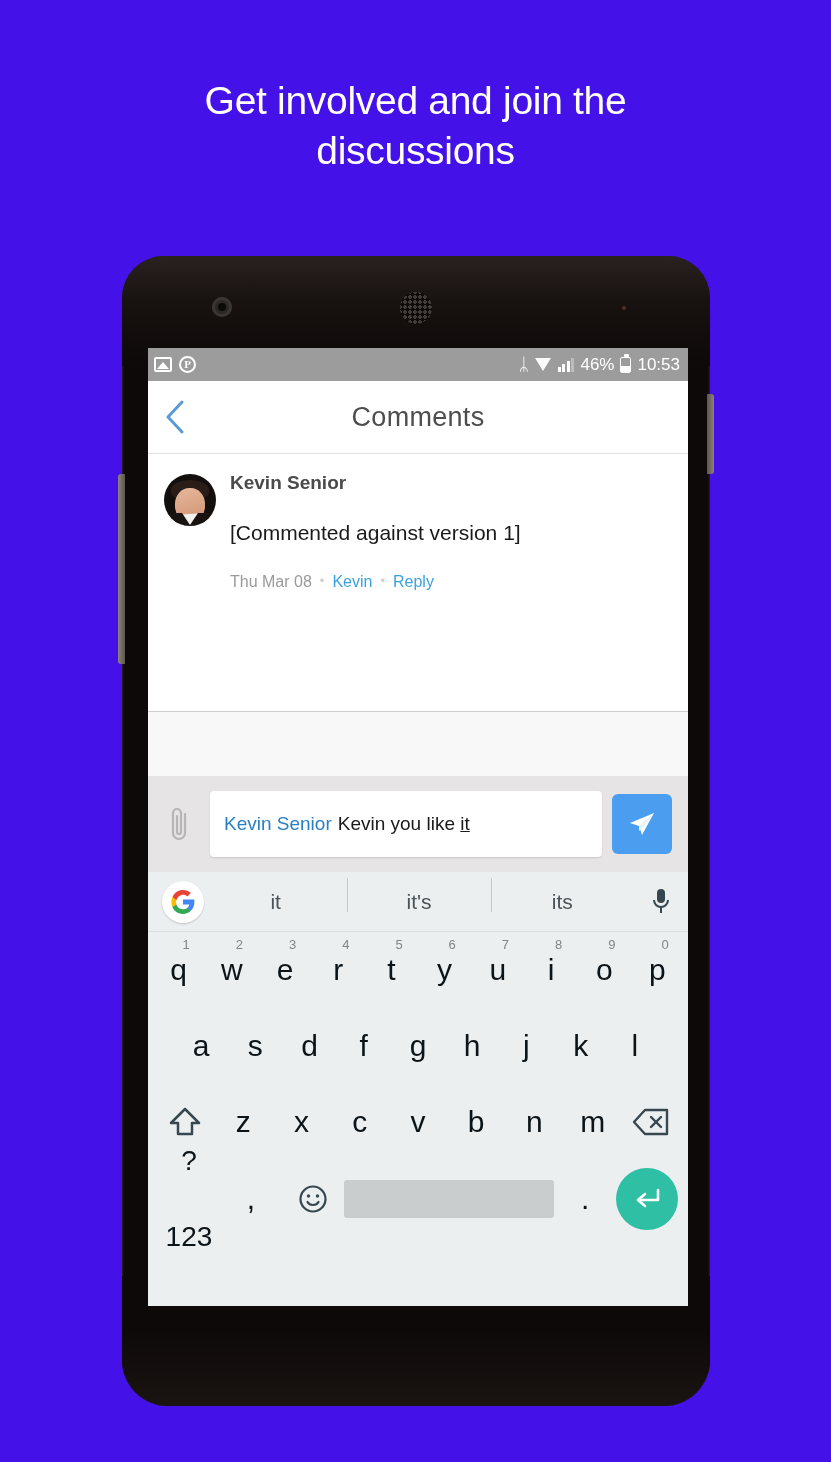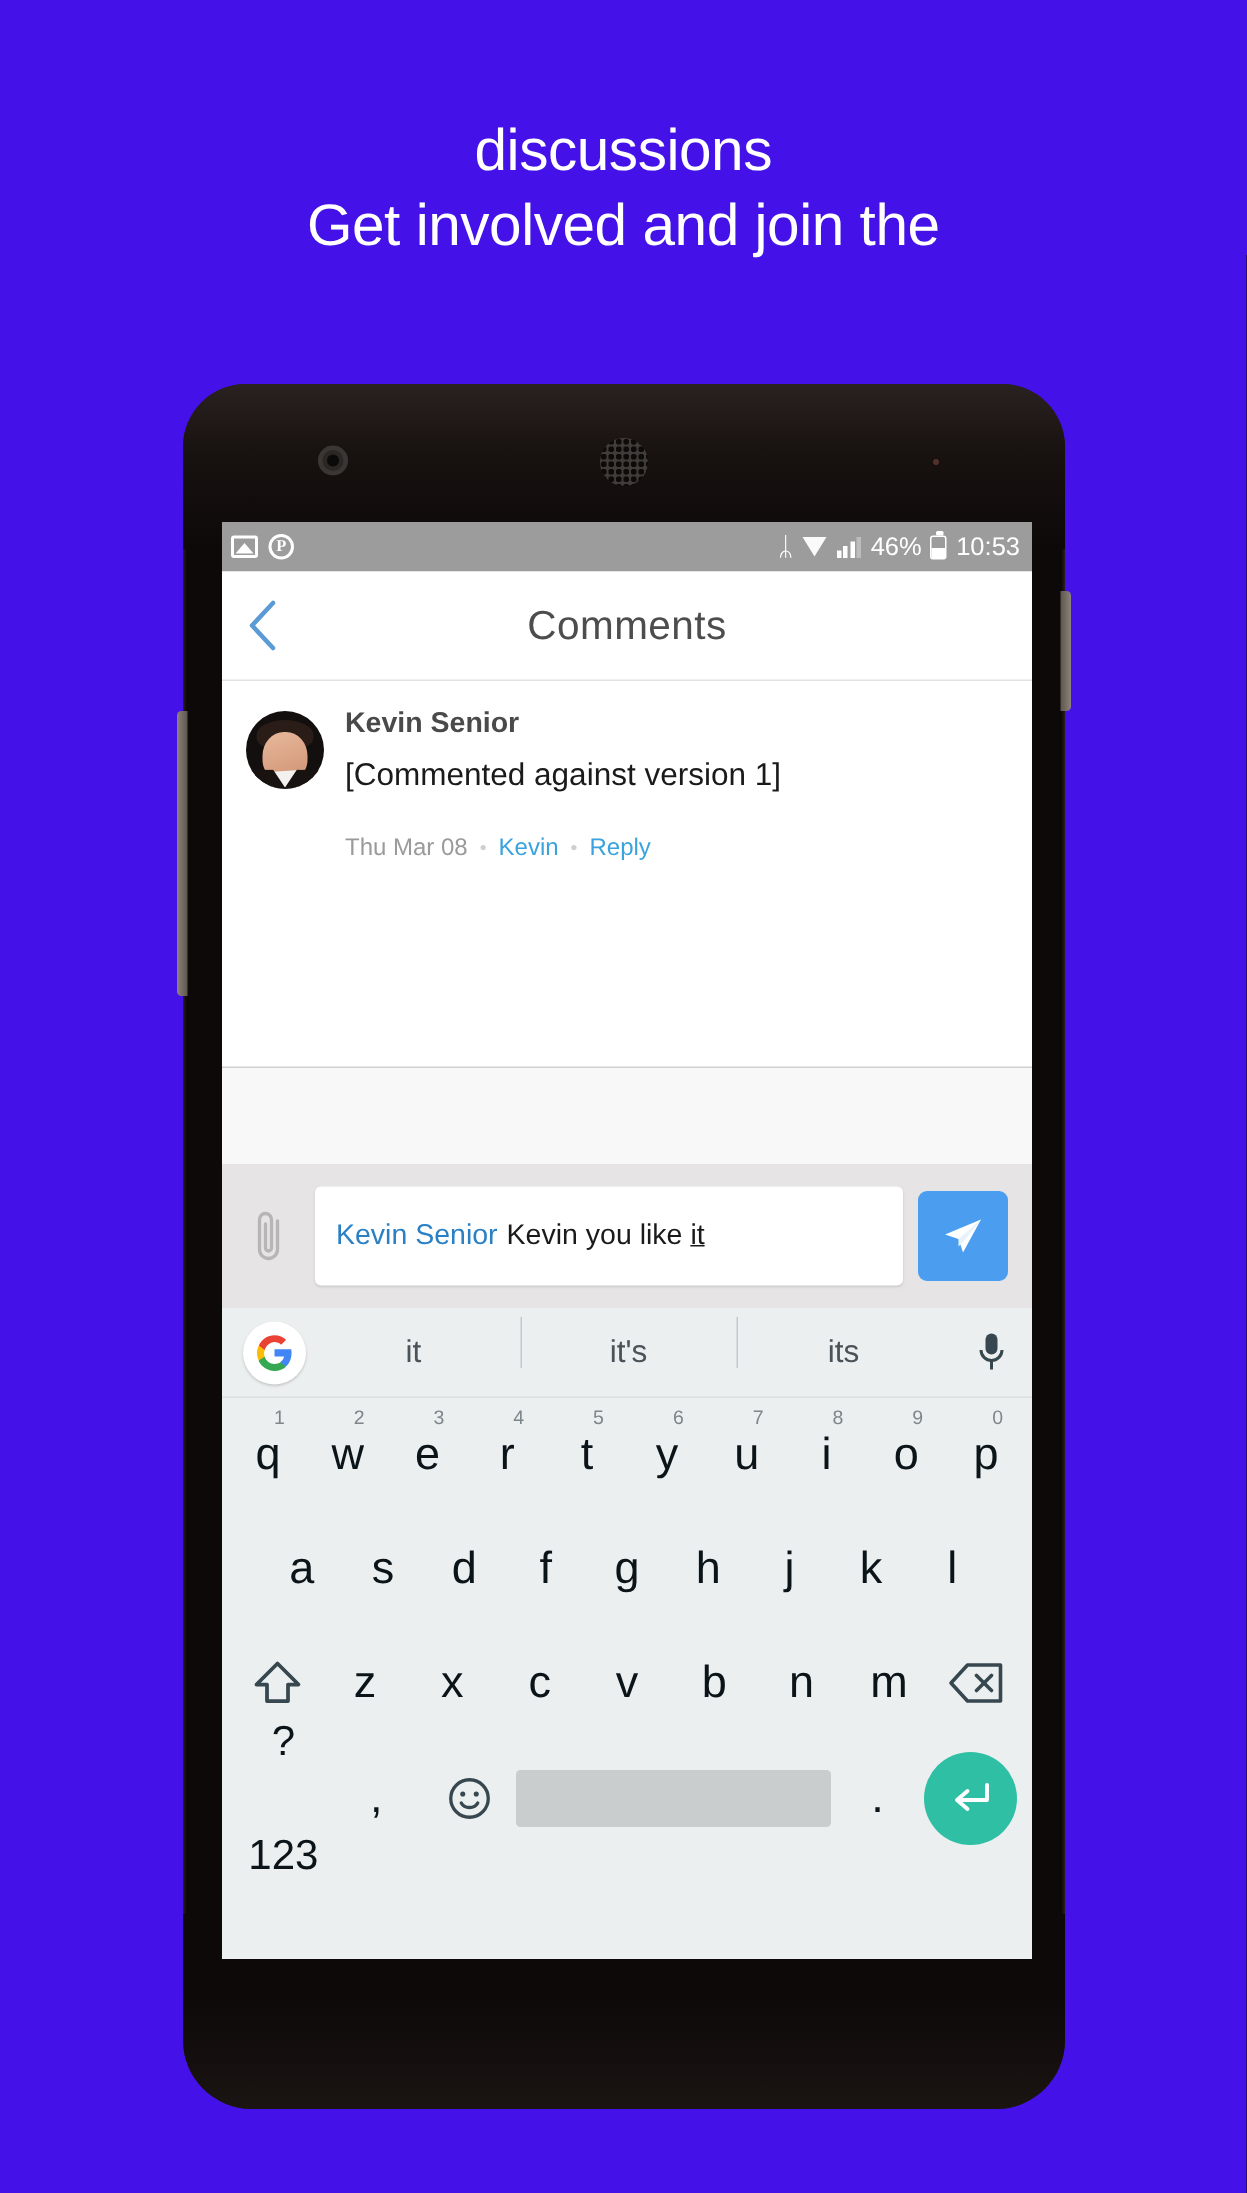--- a/index.html
+++ b/index.html
@@ -157,21 +157,21 @@
     position:absolute; left:14px; bottom:0; width:24px; height:12px;
     background:#f3f1ef; transform:rotate(-4deg);
   }
   .avatar .suit {
     position:absolute; left:0; bottom:0; width:52px; height:13px;
     background:#181210;
     clip-path:polygon(0 0,18px 0,26px 12px,34px 0,52px 0,52px 13px,0 13px);
   }
   .comment-body { padding-left:14px; flex:1; }
   .cmt-author { font-size:19px; font-weight:bold; color:#4a4a4a; }
-  .cmt-meta-line { font-size:21px; color:#1a1a1a; margin-top:11px; }
+  .cmt-meta-line { font-size:21px; color:#1a1a1a; margin-top:27px; }
   .cmt-text { font-size:21px; color:#1a1a1a; margin-top:20px; line-height:28px; }
   .mention { color:#4aa8e0; }
   .cmt-actions {
     margin-top:28px; font-size:16px; color:#9a9a9a;
     display:flex; align-items:flex-start; gap:8px;
   }
   .cmt-actions .sep { color:#cfcfcf; font-size:13px; }
   .cmt-actions a { color:#3aa3dd; text-decoration:none; cursor:pointer; }
 
   .gap-area { height:64px; background:#f8f8f8; }
@@ -240,22 +240,22 @@
   .enterkey {
     flex:0 0 62px; height:62px; border-radius:50%; background:#2ebfa5;
     display:flex; align-items:center; justify-content:center; cursor:pointer;
   }
   .iconkey { flex:1; display:flex; align-items:center; justify-content:center; cursor:pointer; }
 </style>
 </head>
 <body>
 
 <div class="headline">
+  <div>Get involved and join the</div>
   <div>discussions</div>
-  <div>Get involved and join the</div>
 </div>
 
 <div class="phone">
   <div class="phone-top-sheen"></div>
   <div class="phone-bottom-sheen"></div>
   <div class="cam"></div>
   <div class="speaker"></div>
   <div class="sensor"></div>
   <div class="btn-volume"></div>
   <div class="btn-power"></div>

